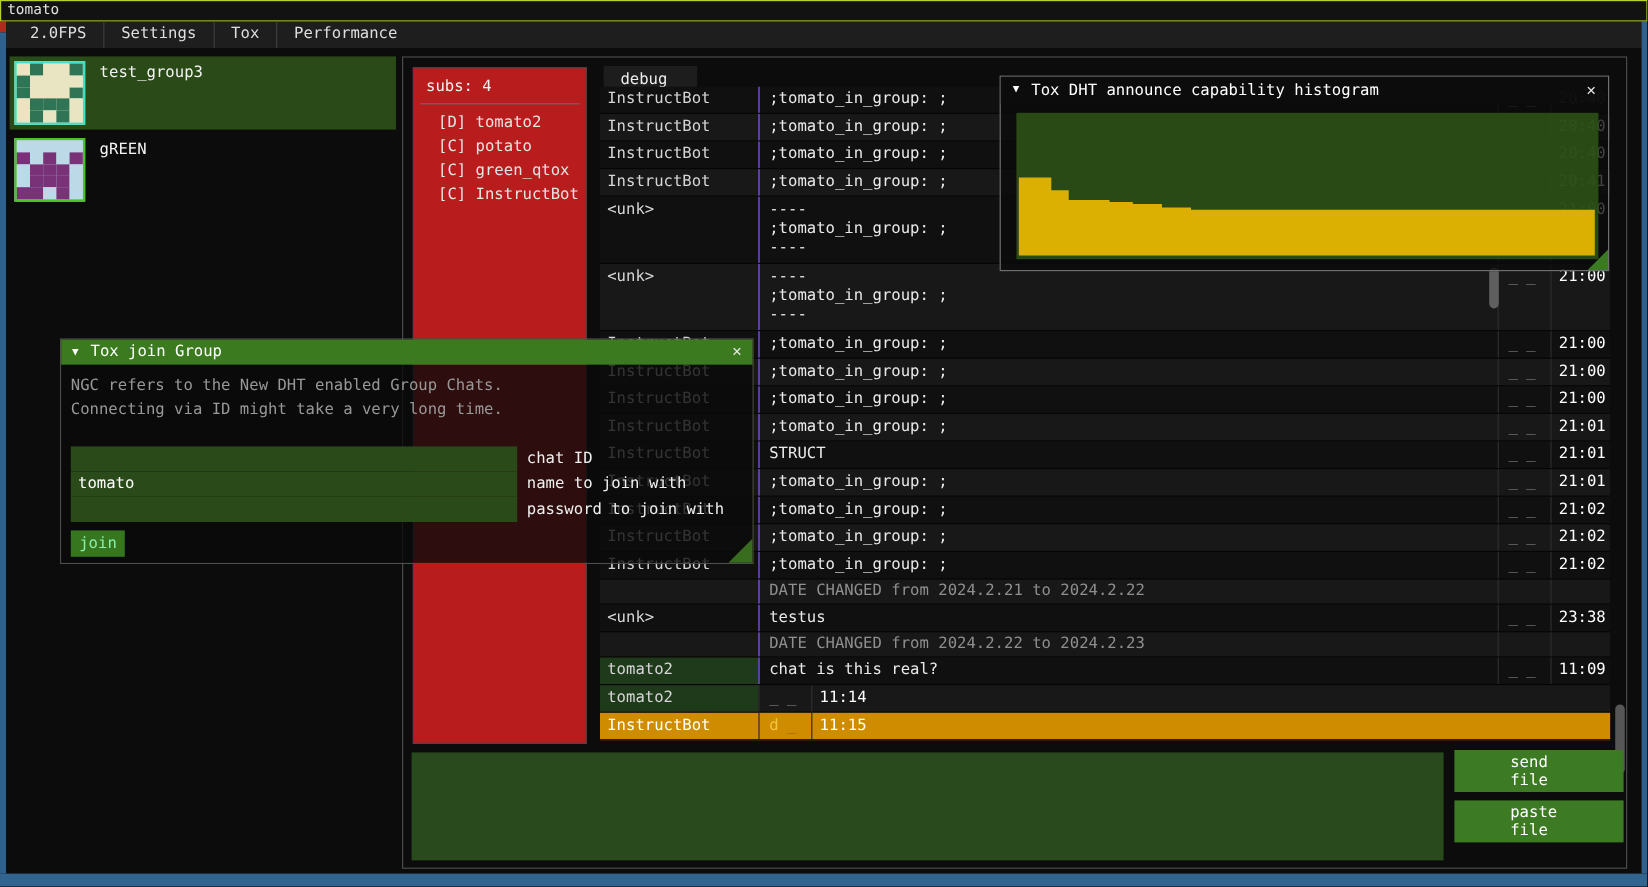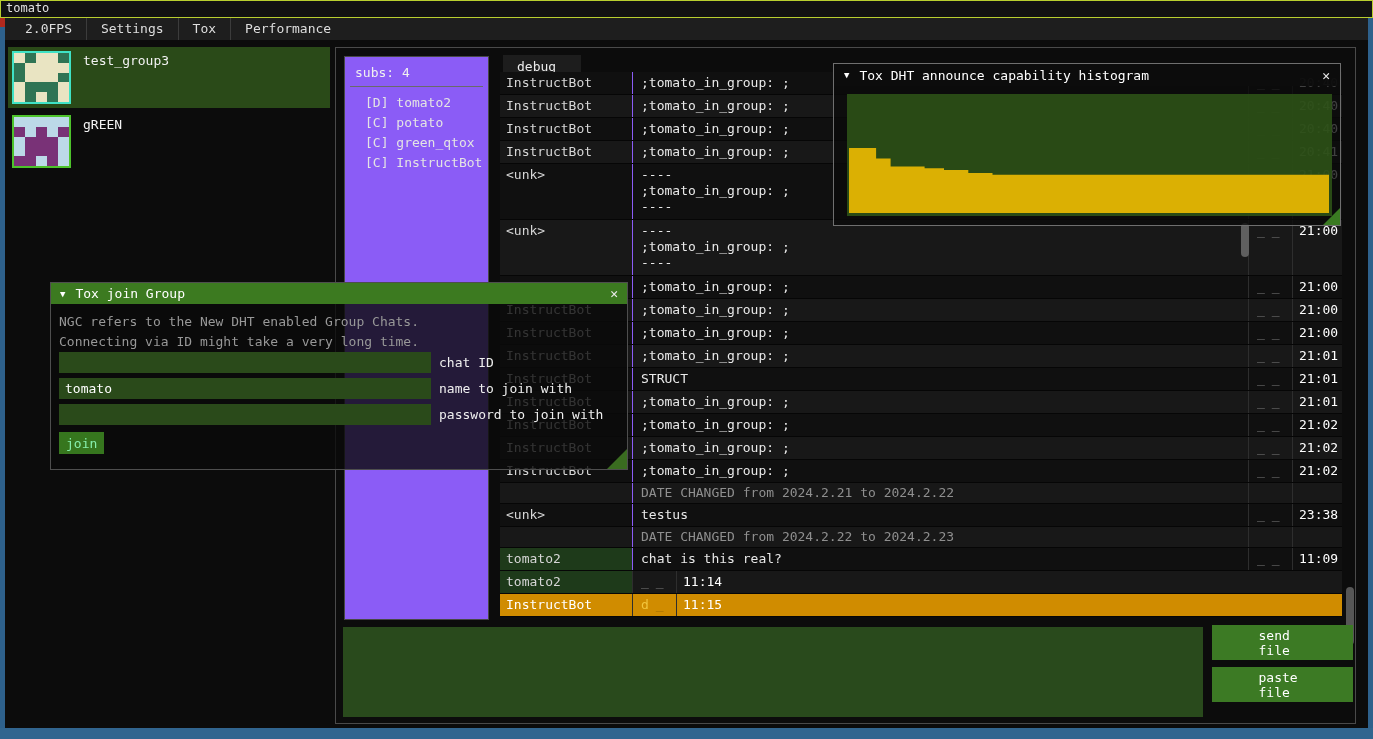--- a/index.html
+++ b/index.html
@@ -22,21 +22,21 @@
   .group-row{position:absolute;left:8px;width:322px;display:flex;}
   .group-row.sel{background:#2a4a18;}
   .avatar{margin:4px;width:55px;height:49px;border:2px solid;display:grid;
           grid-template-columns:repeat(5,1fr);grid-template-rows:repeat(5,1fr);}
   .group-label{margin:6px 0 0 8px;color:#f2f2f2;}
 
   
   .main-border{position:absolute;left:335px;top:47px;width:1021px;height:677px;
                border:1px solid #4a4a4a;box-sizing:border-box;}
   .subs{position:absolute;left:344px;top:56px;width:145px;height:564px;border:1px solid #474747;
-        box-sizing:border-box;background:#8b5cf6;}
+        box-sizing:border-box;background:#b91c1c;}
   .subs-title{padding:8px 0 6px 10px;color:#f0f0f0;}
   .subs-sep{height:1px;background:#6a6a6a;margin:0 5px;}
   .subs-list{list-style:none;margin:6px 0 0 12px;padding:0;}
   .subs-list li{padding-left:8px;line-height:20px;color:#e4e4e4;white-space:pre;}
 
   .tab{position:absolute;left:503px;top:55px;width:78px;height:23px;background:#1d1d1d;
        line-height:23px;padding-left:14px;box-sizing:border-box;color:#ececec;}
 
   
   .chatlog{position:absolute;left:500px;top:72px;width:842px;height:545px;display:flex;
@@ -75,21 +75,21 @@
   .btn-paste{top:667px;}
 
   
   .jwin{position:absolute;left:50px;top:282px;width:578px;height:188px;border:1px solid #4e4e4e;
         box-sizing:border-box;z-index:6;}
   .jtitle{height:21px;background:#3c7a20;display:flex;align-items:center;gap:10px;padding:0 9px;color:#fff;}
   .wt-arrow{font-size:9px;color:#fff;}
   .wt-close{margin-left:auto;color:#ececec;font-size:13px;}
   .jbody{position:relative;height:165px;background:rgba(10,10,10,0.80);padding:8px;box-sizing:border-box;}
   .jintro{color:#989898;line-height:20px;margin:0;white-space:pre;}
-  .jfields{display:flex;flex-direction:column;gap:5px;}
+  .jfields{margin-top:20px;display:flex;flex-direction:column;}
   .jfield{display:flex;align-items:center;}
   .jfield input{width:372px;height:21px;background:#2a4a1a;border:none;color:#fff;font:inherit;
                 padding:0 6px;box-sizing:border-box;outline:none;}
   .jfield label{margin-left:8px;color:#efefef;white-space:pre;}
   .join-btn{margin-top:7px;width:auto;min-width:40px;height:22px;background:#36761e;border:none;
             color:#86efac;font:inherit;padding:0 7px;text-align:left;cursor:pointer;display:inline-block;}
   .jgrip{position:absolute;right:0;bottom:0;width:0;height:0;
          border-left:20px solid transparent;border-bottom:20px solid #3a6c20;}
 
   

